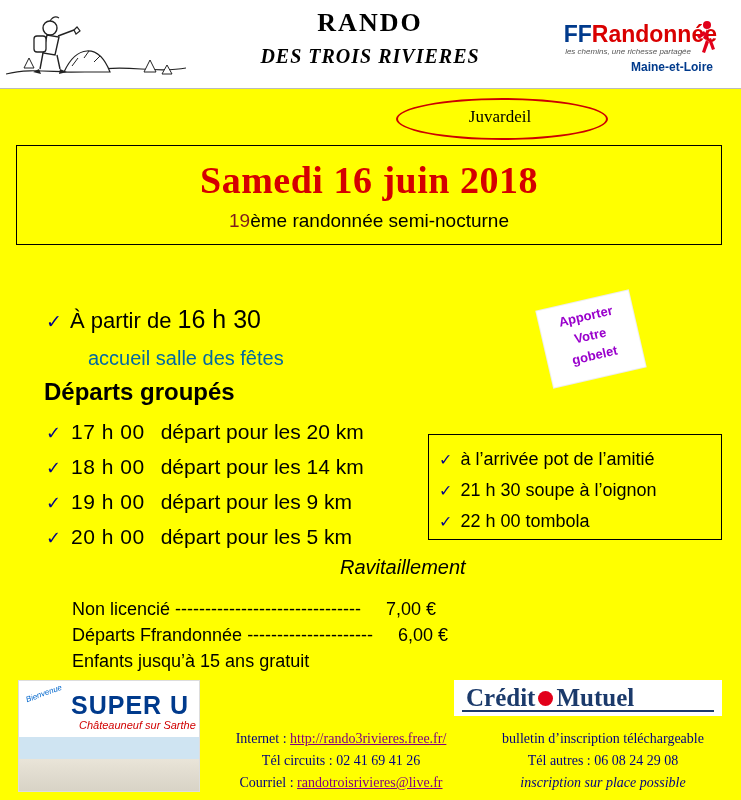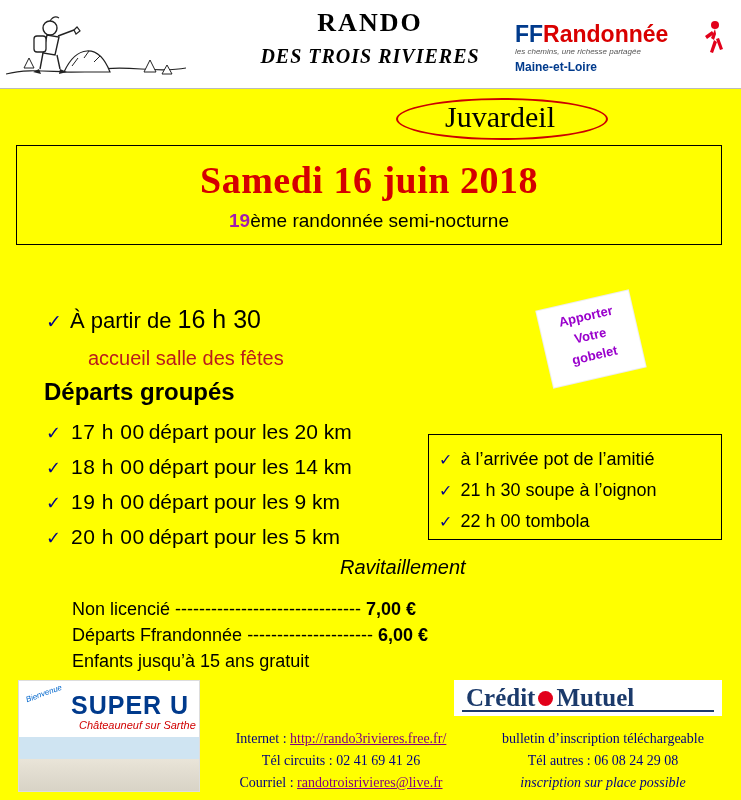--- a/index.html
+++ b/index.html
@@ -53,25 +53,25 @@
   
   .cartoon {
     position: absolute;
     left: 6px; top: 6px;
     width: 180px; height: 78px;
   }
 
   
   .ffr {
     position: absolute;
-    right: 16px;
+    right: 24px;
     top: 22px;
     width: 210px;
     height: 60px;
-    text-align: left;
+    text-align: right;
   }
   .ffr-main {
     font-family: "Liberation Sans", sans-serif;
     font-size: 23px;
     font-weight: bold;
     line-height: 24px;
     color: #d90000;
     white-space: nowrap;
   }
   .ffr-main .ff { color: #003a8c; }
@@ -115,21 +115,21 @@
     border-radius: 50%;
   }
   .juvardeil-text {
     position: absolute;
     left: 0; top: 0;
     width: 208px;
     height: 38px;
     line-height: 38px;
     text-align: center;
     font-family: "Liberation Serif", serif;
-    font-size: 30px;
+    font-size: 17px;
     color: #000000;
   }
 
   
   .datebox {
     position: absolute;
     left: 16px;
     top: 145px;
     width: 706px;
     height: 100px;
@@ -147,22 +147,22 @@
     letter-spacing: 0.5px;
   }
   .datebox .sub {
     margin-top: 8px;
     text-align: center;
     font-family: "Liberation Sans", sans-serif;
     font-size: 19px;
     color: #000000;
   }
   .datebox .sub .num {
-    color: #a21caf;
-    font-weight: bold;
+    color: #7f1d1d;
+    font-weight: normal;
   }
 
   
   .distances {
     position: absolute;
     left: 52px;
     top: 250px;
     font-family: "Liberation Sans", sans-serif;
     font-size: 37px;
     color: #000000;
@@ -178,21 +178,21 @@
     font-size: 22px;
     color: #000000;
   }
   .apartir .chk { color: #00008b; margin-right: 8px; font-size: 19px; }
   .apartir .hr { font-size: 25px; text-align: center; }
   .accueil {
     position: absolute;
     left: 88px;
     top: 347px;
     font-size: 20px;
-    color: #b91c1c;
+    color: #0369a1;
   }
 
   
   .gobelet {
     position: absolute;
     left: 544px;
     top: 300px;
     width: 94px;
     height: 78px;
     background: #ffffff;
@@ -227,21 +227,21 @@
     width: 400px;
   }
   .departs-list .row {
     font-size: 21px;
     color: #000000;
     line-height: 33px;
     white-space: nowrap;
   }
   .departs-list .chk { color: #00008b; margin-right: 10px; font-size: 18px; }
   .departs-list .time { letter-spacing: 0.5px; }
-  .departs-list .lbl { margin-left: 4px; }
+  .departs-list .lbl { margin-left: 16px; }
 
   
   .arrivee {
     position: absolute;
     left: 428px;
     top: 434px;
     width: 294px;
     height: 106px;
     border: 1px solid #000000;
     box-sizing: border-box;
@@ -273,21 +273,21 @@
     top: 596px;
     width: 460px;
     font-size: 18px;
     color: #000000;
   }
   .prices .row {
     line-height: 26px;
     white-space: nowrap;
   }
   .prices .dots { letter-spacing: 0px; }
-  .prices .amt { font-weight: bold; }
+  .prices .amt { font-weight: normal; margin-left: 20px; }
 
   
   .superu {
     position: absolute;
     left: 18px;
     top: 680px;
     width: 180px;
     height: 110px;
     background: #ffffff;
     border: 1px solid #dddddd;

